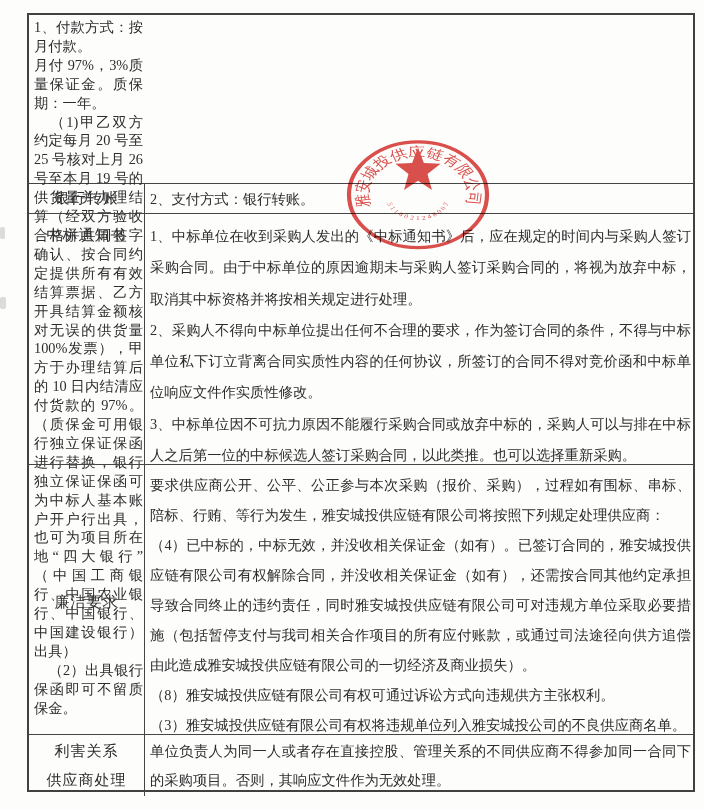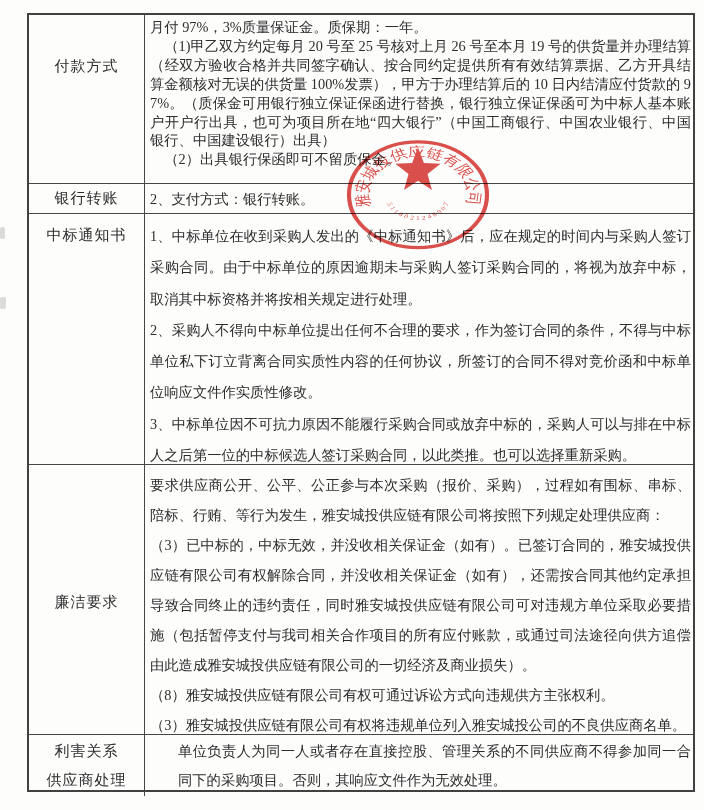--- a/index.html
+++ b/index.html
@@ -14,21 +14,21 @@
 
   
   .doc-table{
     position:absolute;left:27px;top:13px;width:668px;height:779px;
     border:2px solid #414141;box-sizing:border-box;
     background:transparent;
     display:grid;
     grid-template-rows:169px 30px 251px 270px 1fr;
   }
   .trow{display:grid;grid-template-columns:116px 1fr;border-bottom:1px solid #454545;box-sizing:border-box;}
-  .trow:last-child{border-bottom:none;gap:28px;}
+  .trow:last-child{border-bottom:none;}
   .cell{box-sizing:border-box;min-width:0;}
   .label{
     border-right:1px solid #454545;
     display:flex;flex-direction:column;align-items:center;justify-content:center;
     font-size:15px;letter-spacing:1px;text-align:center;
   }
   .label-line{margin:0;}
   .content{font-size:14.3px;padding:0 2px 0 5px;}
   .para{margin:0;text-align:justify;word-break:break-all;}
 
@@ -57,24 +57,22 @@
   .a2{left:0;top:297px;width:6px;height:12px;}
 </style>
 </head>
 <body>
 
 <div class="page">
 
   <div class="doc-table">
 
     <div class="trow r0">
-      <div class="cell label">
-          <div class="label-line">付款方式</div>
-        </div>
       <div class="cell content">
+          <p class="para">1、付款方式：按月付款。</p>
           <p class="para">月付 97%，3%质量保证金。质保期：一年。</p>
           <p class="para">　（1)甲乙双方约定每月 20 号至 25 号核对上月 26 号至本月 19 号的供货量并办理结算（经双方验收合格并共同签字确认、按合同约定提供所有有效结算票据、乙方开具结算金额核对无误的供货量 100%发票），甲方于办理结算后的 10 日内结清应付货款的 97%。（质保金可用银行独立保证保函进行替换，银行独立保证保函可为中标人基本账户开户行出具，也可为项目所在地“四大银行”（中国工商银行、中国农业银行、中国银行、中国建设银行）出具）</p>
           <p class="para">　（2）出具银行保函即可不留质保金。</p>
         </div>
     </div>
 
     <div class="trow r1">
       <div class="cell label">
           <div class="label-line">银行转账</div>
         </div>
@@ -93,21 +91,21 @@
           <p class="para">3、中标单位因不可抗力原因不能履行采购合同或放弃中标的，采购人可以与排在中标人之后第一位的中标候选人签订采购合同，以此类推。也可以选择重新采购。</p>
         </div>
     </div>
 
     <div class="trow r3">
       <div class="cell label">
           <div class="label-line">廉洁要求</div>
         </div>
       <div class="cell content">
           <p class="para">要求供应商公开、公平、公正参与本次采购（报价、采购），过程如有围标、串标、陪标、行贿、等行为发生，雅安城投供应链有限公司将按照下列规定处理供应商：</p>
-          <p class="para">（3）已中标的，中标无效，并没收相关保证金（如有）。已签订合同的，雅安城投供应链有限公司有权解除合同，并没收相关保证金（如有），还需按合同其他约定承担导致合同终止的违约责任，同时雅安城投供应链有限公司可对违规方单位采取必要措施（包括暂停支付与我司相关合作项目的所有应付账款，或通过司法途径向供方追偿由此造成雅安城投供应链有限公司的一切经济及商业损失）。</p>
+          <p class="para">（4）已中标的，中标无效，并没收相关保证金（如有）。已签订合同的，雅安城投供应链有限公司有权解除合同，并没收相关保证金（如有），还需按合同其他约定承担导致合同终止的违约责任，同时雅安城投供应链有限公司可对违规方单位采取必要措施（包括暂停支付与我司相关合作项目的所有应付账款，或通过司法途径向供方追偿由此造成雅安城投供应链有限公司的一切经济及商业损失）。</p>
           <p class="para">（8）雅安城投供应链有限公司有权可通过诉讼方式向违规供方主张权利。</p>
           <p class="para">（3）雅安城投供应链有限公司有权将违规单位列入雅安城投公司的不良供应商名单。</p>
         </div>
     </div>
 
     <div class="trow r4">
       <div class="cell label">
           <div class="label-line">利害关系</div>
           <div class="label-line">供应商处理</div>
         </div>

